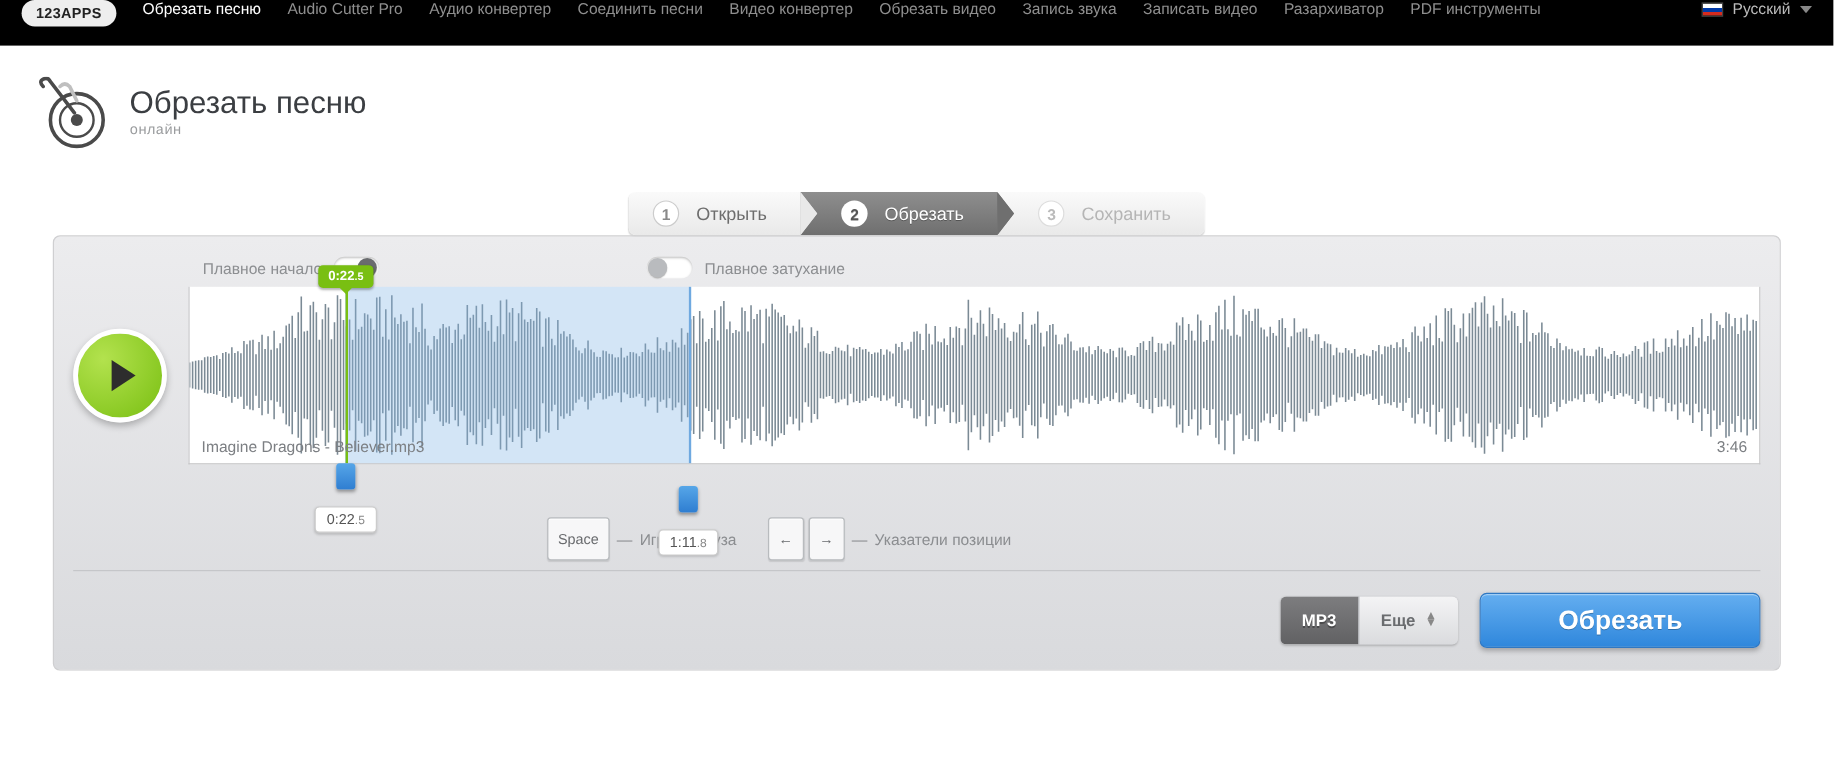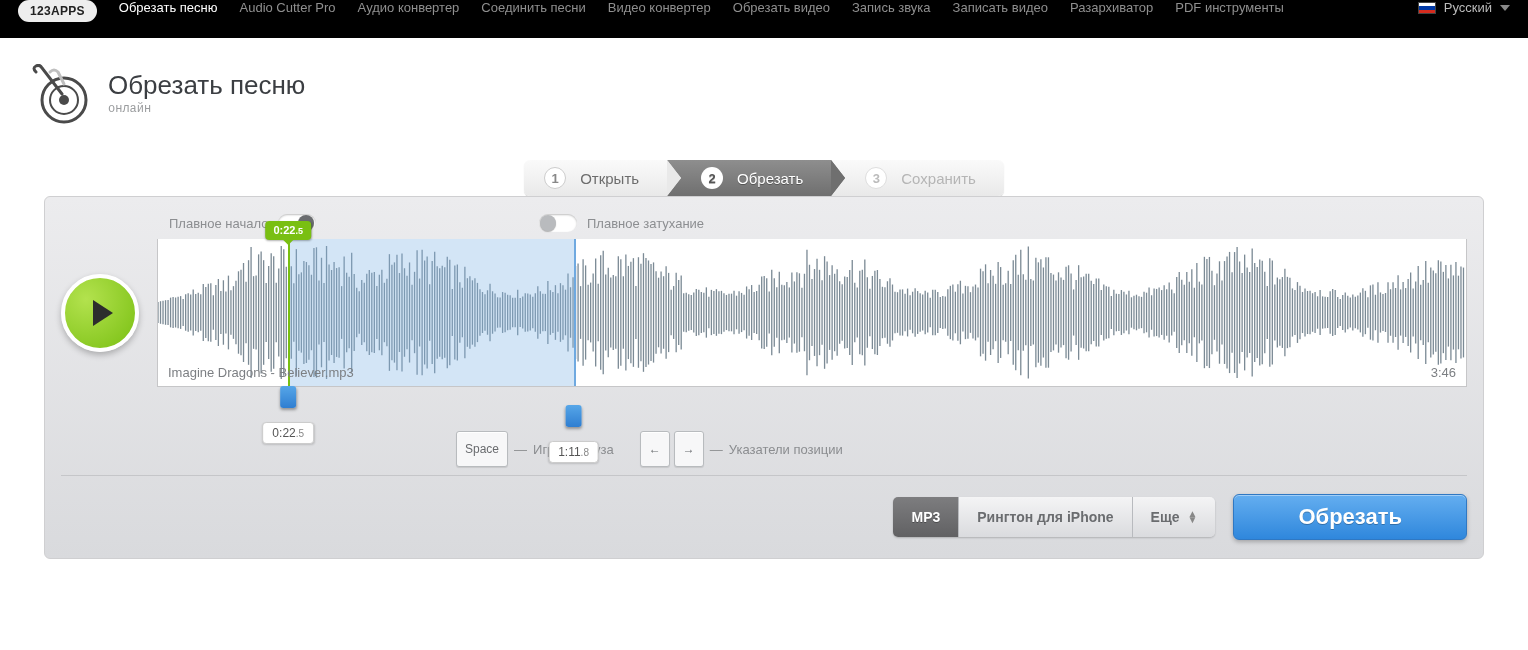--- a/index.html
+++ b/index.html
@@ -721,21 +721,20 @@
         <span class="key">→</span>
       </span>
       <span class="dash">—</span>
       <span>Указатели позиции</span>
     </span>
   </div>
 
   <div class="footer">
     <div class="seggrp">
       <div class="seg active">MP3</div>
-      <div class="seg">Рингтон для iPhone</div>
       <div class="seg">
         <span>Еще</span>
           <span class="updn"></span>
       </div>
     </div>
     <button class="cut-btn">Обрезать</button>
   </div>
 
 </div>
 

